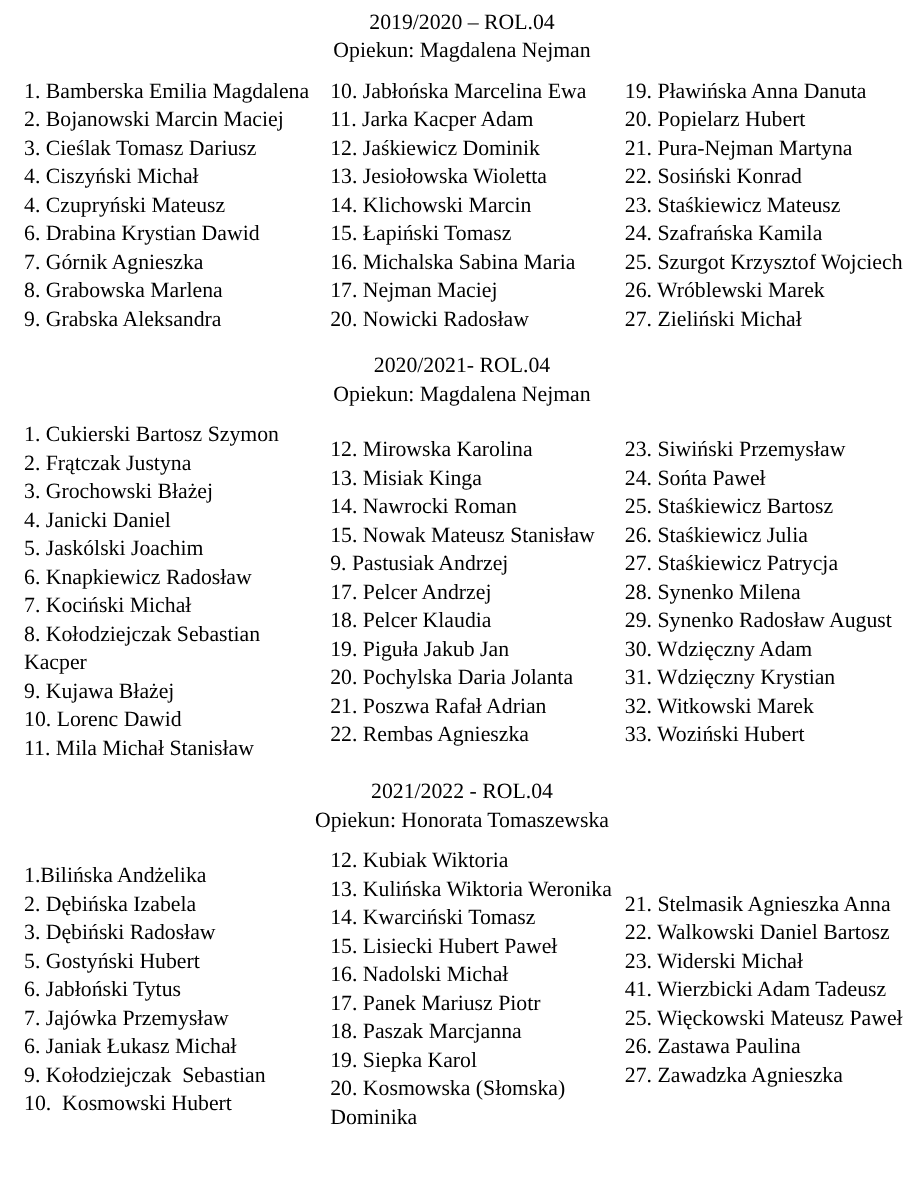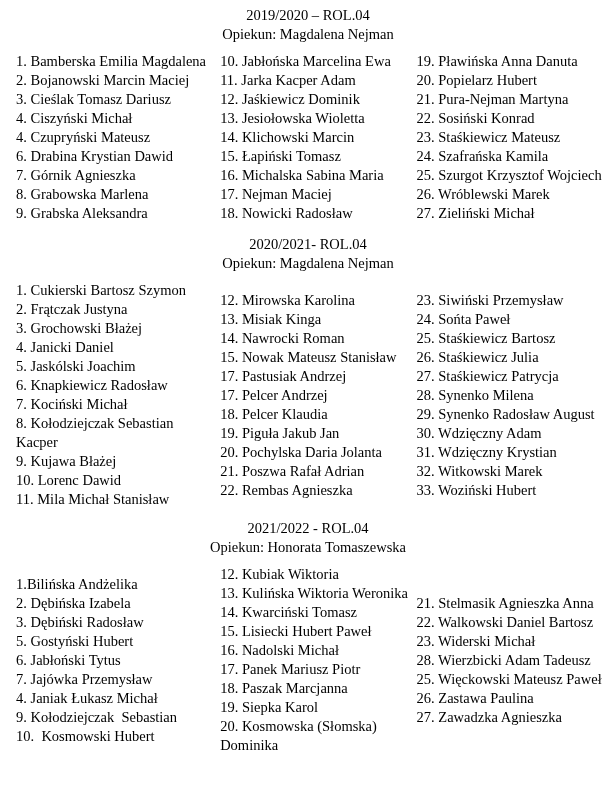--- a/index.html
+++ b/index.html
@@ -77,21 +77,21 @@
       </div>
       <div class="col col-2">
         <div class="entry">10. Jabłońska Marcelina Ewa</div>
         <div class="entry">11. Jarka Kacper Adam</div>
         <div class="entry">12. Jaśkiewicz Dominik</div>
         <div class="entry">13. Jesiołowska Wioletta</div>
         <div class="entry">14. Klichowski Marcin</div>
         <div class="entry">15. Łapiński Tomasz</div>
         <div class="entry">16. Michalska Sabina Maria</div>
         <div class="entry">17. Nejman Maciej</div>
-        <div class="entry">18. Nowicki Radosław</div>
+        <div class="entry">20. Nowicki Radosław</div>
       </div>
       <div class="col col-3">
         <div class="entry">19. Pławińska Anna Danuta</div>
         <div class="entry">20. Popielarz Hubert</div>
         <div class="entry">21. Pura-Nejman Martyna</div>
         <div class="entry">22. Sosiński Konrad</div>
         <div class="entry">23. Staśkiewicz Mateusz</div>
         <div class="entry">24. Szafrańska Kamila</div>
         <div class="entry">25. Szurgot Krzysztof Wojciech</div>
         <div class="entry">26. Wróblewski Marek</div>
@@ -119,21 +119,21 @@
         <div class="entry">8. Kołodziejczak Sebastian Kacper</div>
         <div class="entry">9. Kujawa Błażej</div>
         <div class="entry">10. Lorenc Dawid</div>
         <div class="entry">11. Mila Michał Stanisław</div>
       </div>
       <div class="col col-2">
         <div class="entry">12. Mirowska Karolina</div>
         <div class="entry">13. Misiak Kinga</div>
         <div class="entry">14. Nawrocki Roman</div>
         <div class="entry">15. Nowak Mateusz Stanisław</div>
-        <div class="entry">17. Pastusiak Andrzej</div>
+        <div class="entry">9. Pastusiak Andrzej</div>
         <div class="entry">17. Pelcer Andrzej</div>
         <div class="entry">18. Pelcer Klaudia</div>
         <div class="entry">19. Piguła Jakub Jan</div>
         <div class="entry">20. Pochylska Daria Jolanta</div>
         <div class="entry">21. Poszwa Rafał Adrian</div>
         <div class="entry">22. Rembas Agnieszka</div>
       </div>
       <div class="col col-3">
         <div class="entry">23. Siwiński Przemysław</div>
         <div class="entry">24. Sońta Paweł</div>
@@ -158,40 +158,40 @@
       <span class="line">Opiekun: Honorata Tomaszewska</span>
     </div>
     <div class="cols">
       <div class="col col-1">
         <div class="entry">1.Bilińska Andżelika</div>
         <div class="entry">2. Dębińska Izabela</div>
         <div class="entry">3. Dębiński Radosław</div>
         <div class="entry">5. Gostyński Hubert</div>
         <div class="entry">6. Jabłoński Tytus</div>
         <div class="entry">7. Jajówka Przemysław</div>
-        <div class="entry">4. Janiak Łukasz Michał</div>
+        <div class="entry">6. Janiak Łukasz Michał</div>
         <div class="entry">9. Kołodziejczak  Sebastian</div>
         <div class="entry">10.  Kosmowski Hubert</div>
       </div>
       <div class="col col-2">
         <div class="entry">12. Kubiak Wiktoria</div>
         <div class="entry">13. Kulińska Wiktoria Weronika</div>
         <div class="entry">14. Kwarciński Tomasz</div>
         <div class="entry">15. Lisiecki Hubert Paweł</div>
         <div class="entry">16. Nadolski Michał</div>
         <div class="entry">17. Panek Mariusz Piotr</div>
         <div class="entry">18. Paszak Marcjanna</div>
         <div class="entry">19. Siepka Karol</div>
         <div class="entry">20. Kosmowska (Słomska) Dominika</div>
       </div>
       <div class="col col-3">
         <div class="entry">21. Stelmasik Agnieszka Anna</div>
         <div class="entry">22. Walkowski Daniel Bartosz</div>
         <div class="entry">23. Widerski Michał</div>
-        <div class="entry">28. Wierzbicki Adam Tadeusz</div>
+        <div class="entry">41. Wierzbicki Adam Tadeusz</div>
         <div class="entry">25. Więckowski Mateusz Paweł</div>
         <div class="entry">26. Zastawa Paulina</div>
         <div class="entry">27. Zawadzka Agnieszka</div>
       </div>
     </div>
   </div>
 
 </div>
 
 </body></html>

